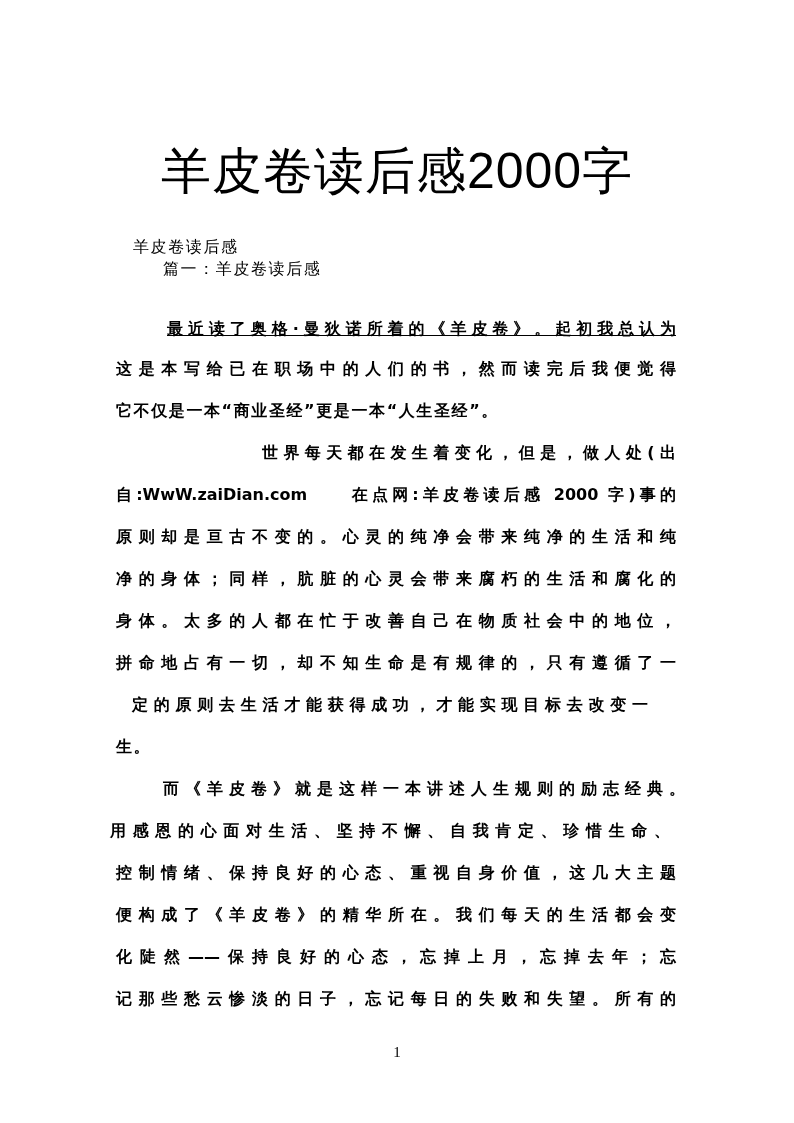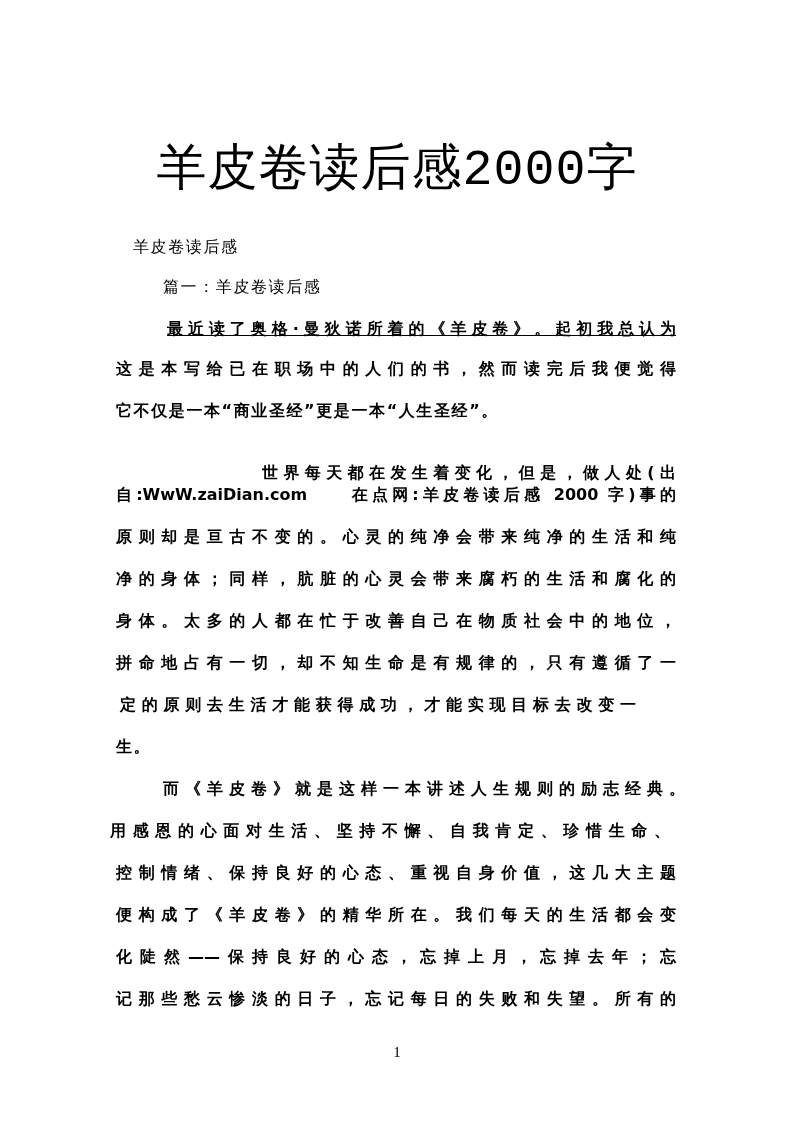--- a/index.html
+++ b/index.html
@@ -10,21 +10,21 @@
       background: #ffffff;
       overflow: hidden;
       color: #000000;
     }
     .title {
       position: absolute;
       left: 0;
       top: 138px;
       width: 794px;
       text-align: center;
-      font-family: Liberation Mono, monospace;
+      font-family: Liberation Sans, sans-serif;
       font-size: 50px;
       line-height: 66px;
       letter-spacing: 1px;
       font-weight: normal;
     }
     .line {
       position: absolute;
       font-family: "DejaVu Sans", "Liberation Sans", sans-serif;
       font-size: 16px;
       line-height: 26px;
@@ -51,32 +51,32 @@
       line-height: 20px;
     }
   </style>
 </head>
 <body>
 
 <div class="page">
   <div class="title">羊皮卷读后感2000字</div>
 
   <div class="line plain" style="left:133px; top:234px;">羊皮卷读后感</div>
-  <div class="line plain" style="left:163px; top:274px;">篇一：羊皮卷读后感</div>
+  <div class="line plain" style="left:163px; top:256px;">篇一：羊皮卷读后感</div>
 
   <div class="line" style="left:167px; top:316px; width:509px; text-align:justify; text-align-last:justify; letter-spacing:0;text-decoration:underline;">最近读了奥格·曼狄诺所着的《羊皮卷》。起初我总认为</div>
   <div class="line full" style="left:116px; top:356px;">这是本写给已在职场中的人们的书，然而读完后我便觉得</div>
   <div class="line" style="left:116px; top:398px;">它不仅是一本“商业圣经”更是一本“人生圣经”。</div>
-  <div class="line" style="left:262px; top:440px; width:414px; text-align:justify; text-align-last:justify; letter-spacing:0;margin-top:20px;">世界每天都在发生着变化，但是，做人处(出</div>
+  <div class="line" style="left:262px; top:440px; width:414px; text-align:justify; text-align-last:justify; letter-spacing:0;">世界每天都在发生着变化，但是，做人处(出</div>
   <div class="line full" style="left:116px; top:482px;">自:WwW.zaiDian.com　　在点网:羊皮卷读后感 2000 字)事的</div>
   <div class="line full" style="left:116px; top:524px;">原则却是亘古不变的。心灵的纯净会带来纯净的生活和纯</div>
   <div class="line full" style="left:116px; top:608px;">身体。太多的人都在忙于改善自己在物质社会中的地位，</div>
   <div class="line full" style="left:116px; top:566px;">净的身体；同样，肮脏的心灵会带来腐朽的生活和腐化的</div>
   <div class="line full" style="left:116px; top:650px;">拼命地占有一切，却不知生命是有规律的，只有遵循了一</div>
-  <div class="line" style="left:120px; top:692px; width:516px; text-align:justify; text-align-last:justify; letter-spacing:0;">定的原则去生活才能获得成功，才能实现目标去改变一</div>
+  <div class="line" style="left:132px; top:692px; width:516px; text-align:justify; text-align-last:justify; letter-spacing:0;">定的原则去生活才能获得成功，才能实现目标去改变一</div>
   <div class="line" style="left:116px; top:734px;">生。</div>
   <div class="line" style="left:163px; top:776px; width:522px; text-align:justify; text-align-last:justify; letter-spacing:0;">而《羊皮卷》就是这样一本讲述人生规则的励志经典。</div>
   <div class="line full" style="left:110px; top:818px;">用感恩的心面对生活、坚持不懈、自我肯定、珍惜生命、</div>
   <div class="line full" style="left:116px; top:860px;">控制情绪、保持良好的心态、重视自身价值，这几大主题</div>
   <div class="line full" style="left:116px; top:902px;">便构成了《羊皮卷》的精华所在。我们每天的生活都会变</div>
   <div class="line full" style="left:116px; top:944px;">化陡然——保持良好的心态，忘掉上月，忘掉去年；忘</div>
   <div class="line full" style="left:116px; top:986px;">记那些愁云惨淡的日子，忘记每日的失败和失望。所有的</div>
 
   <div class="page-number">1</div>
 </div>

